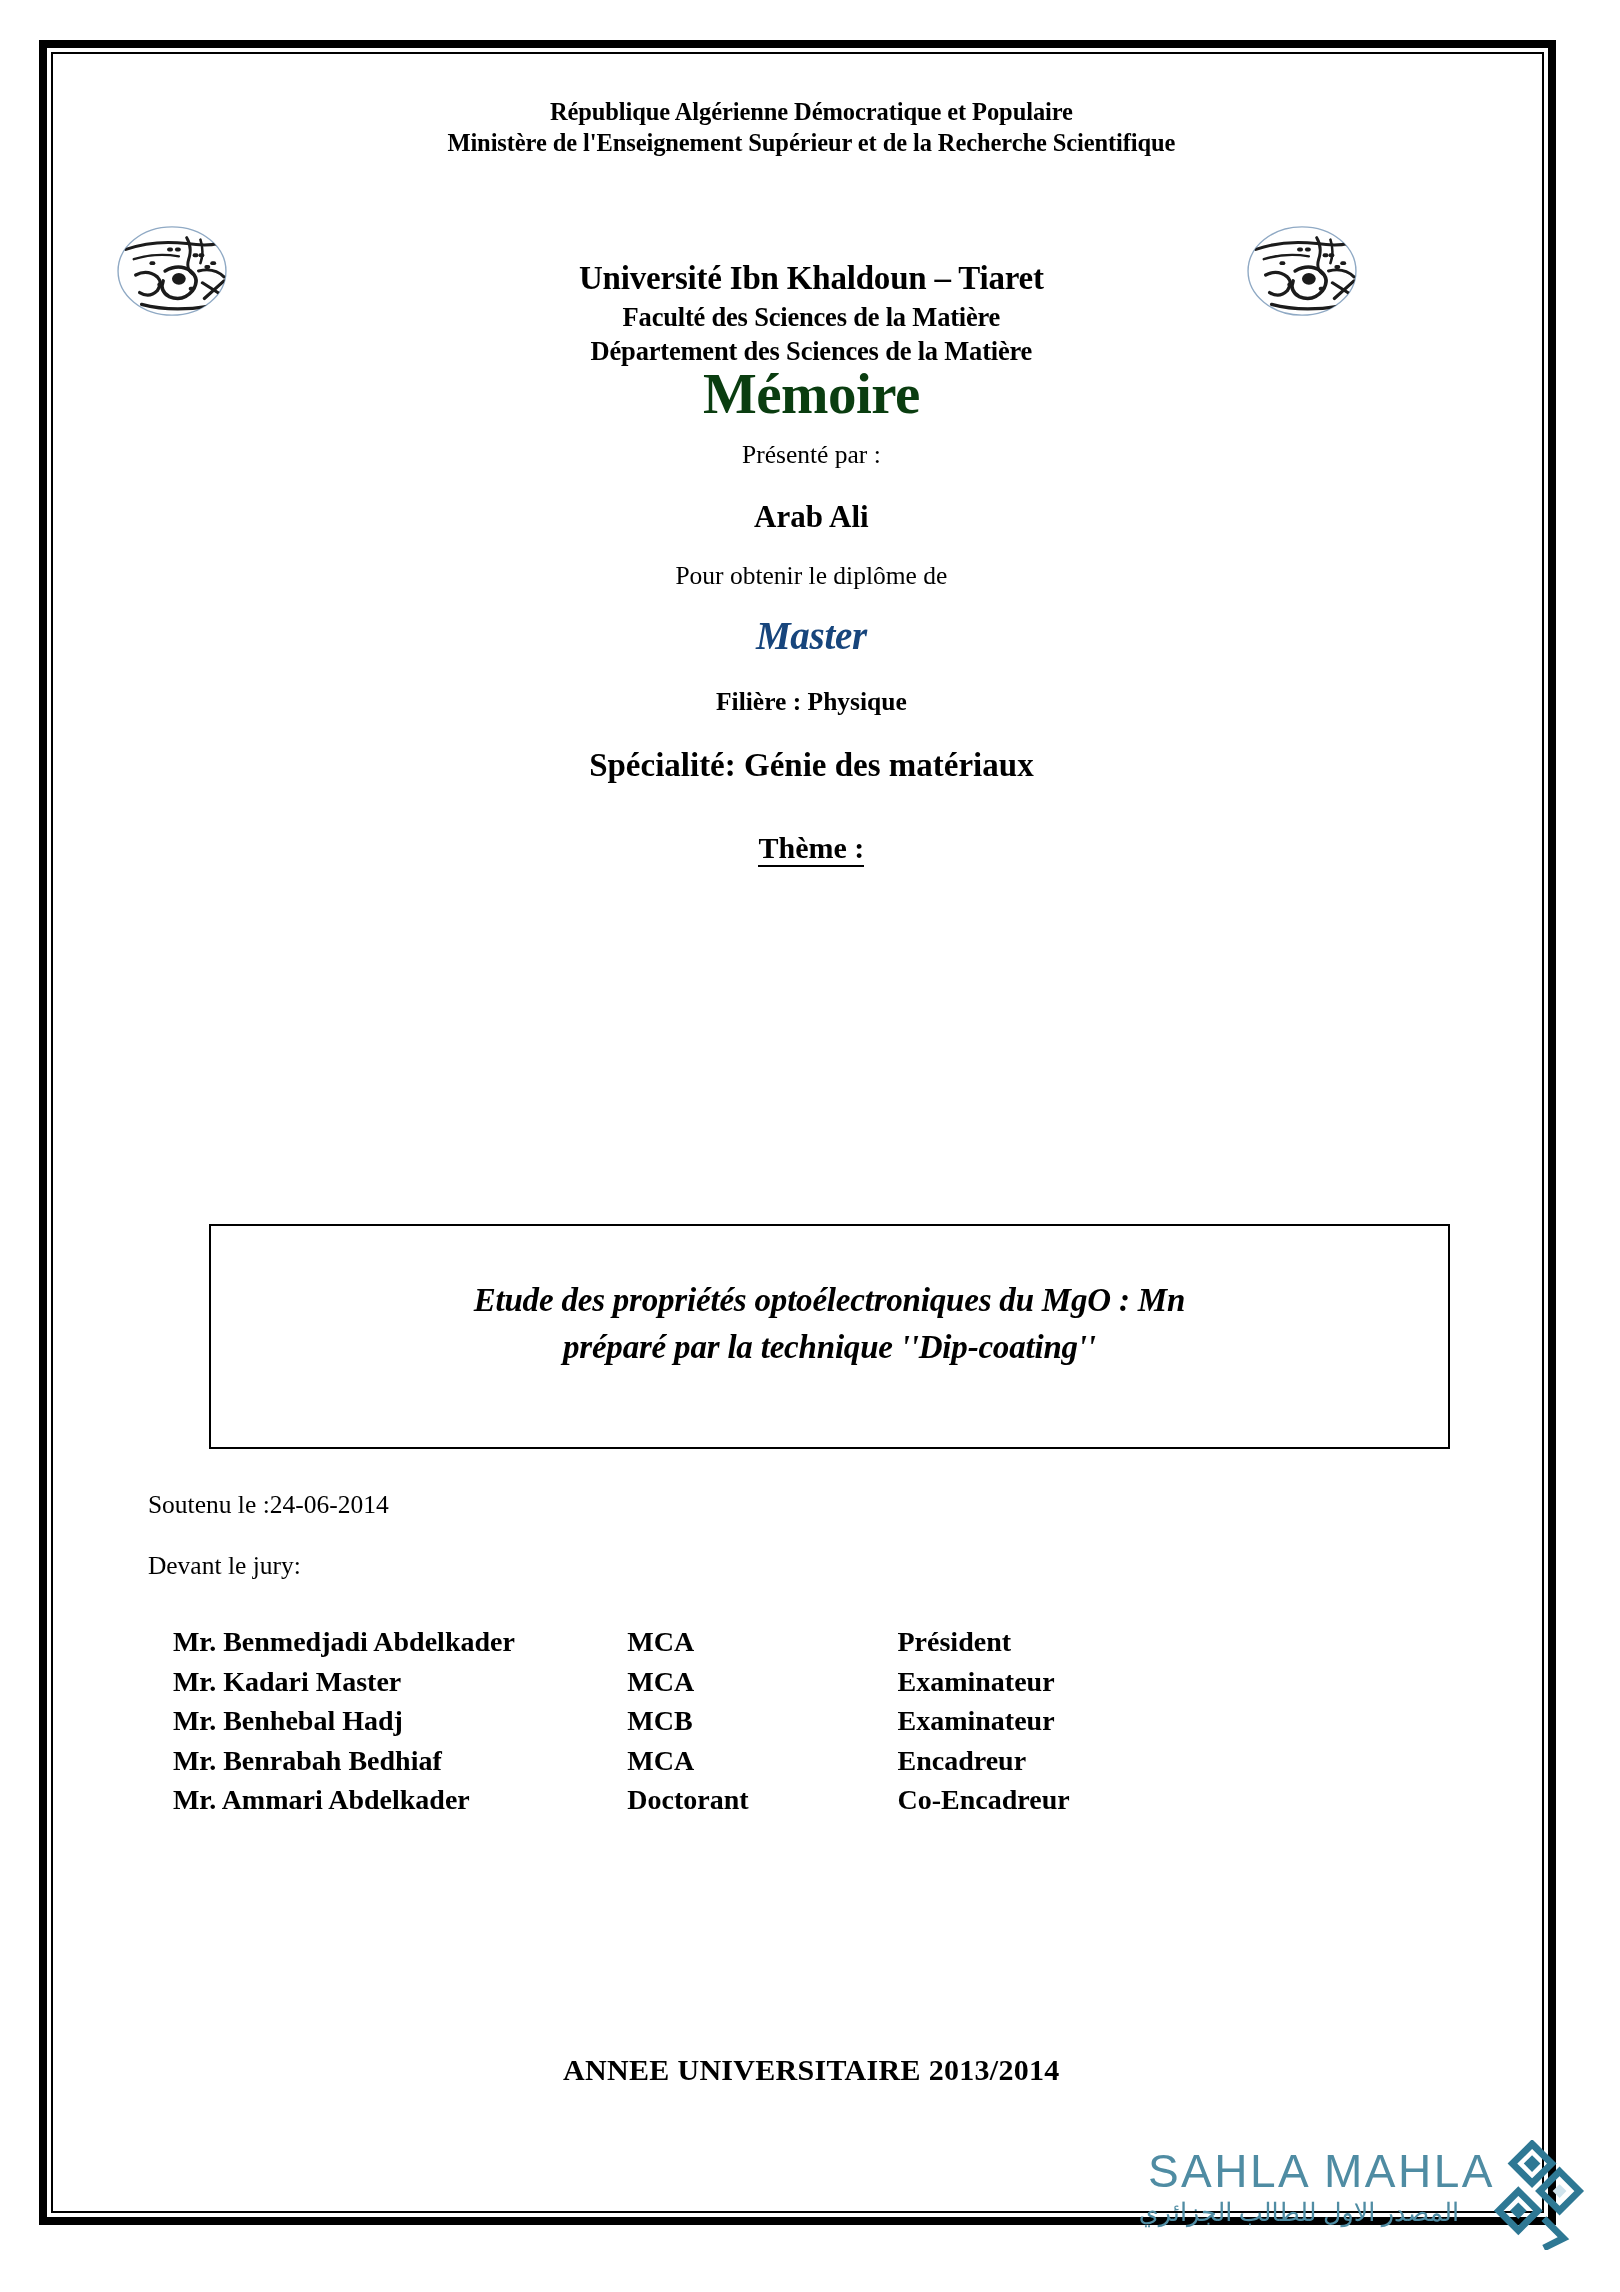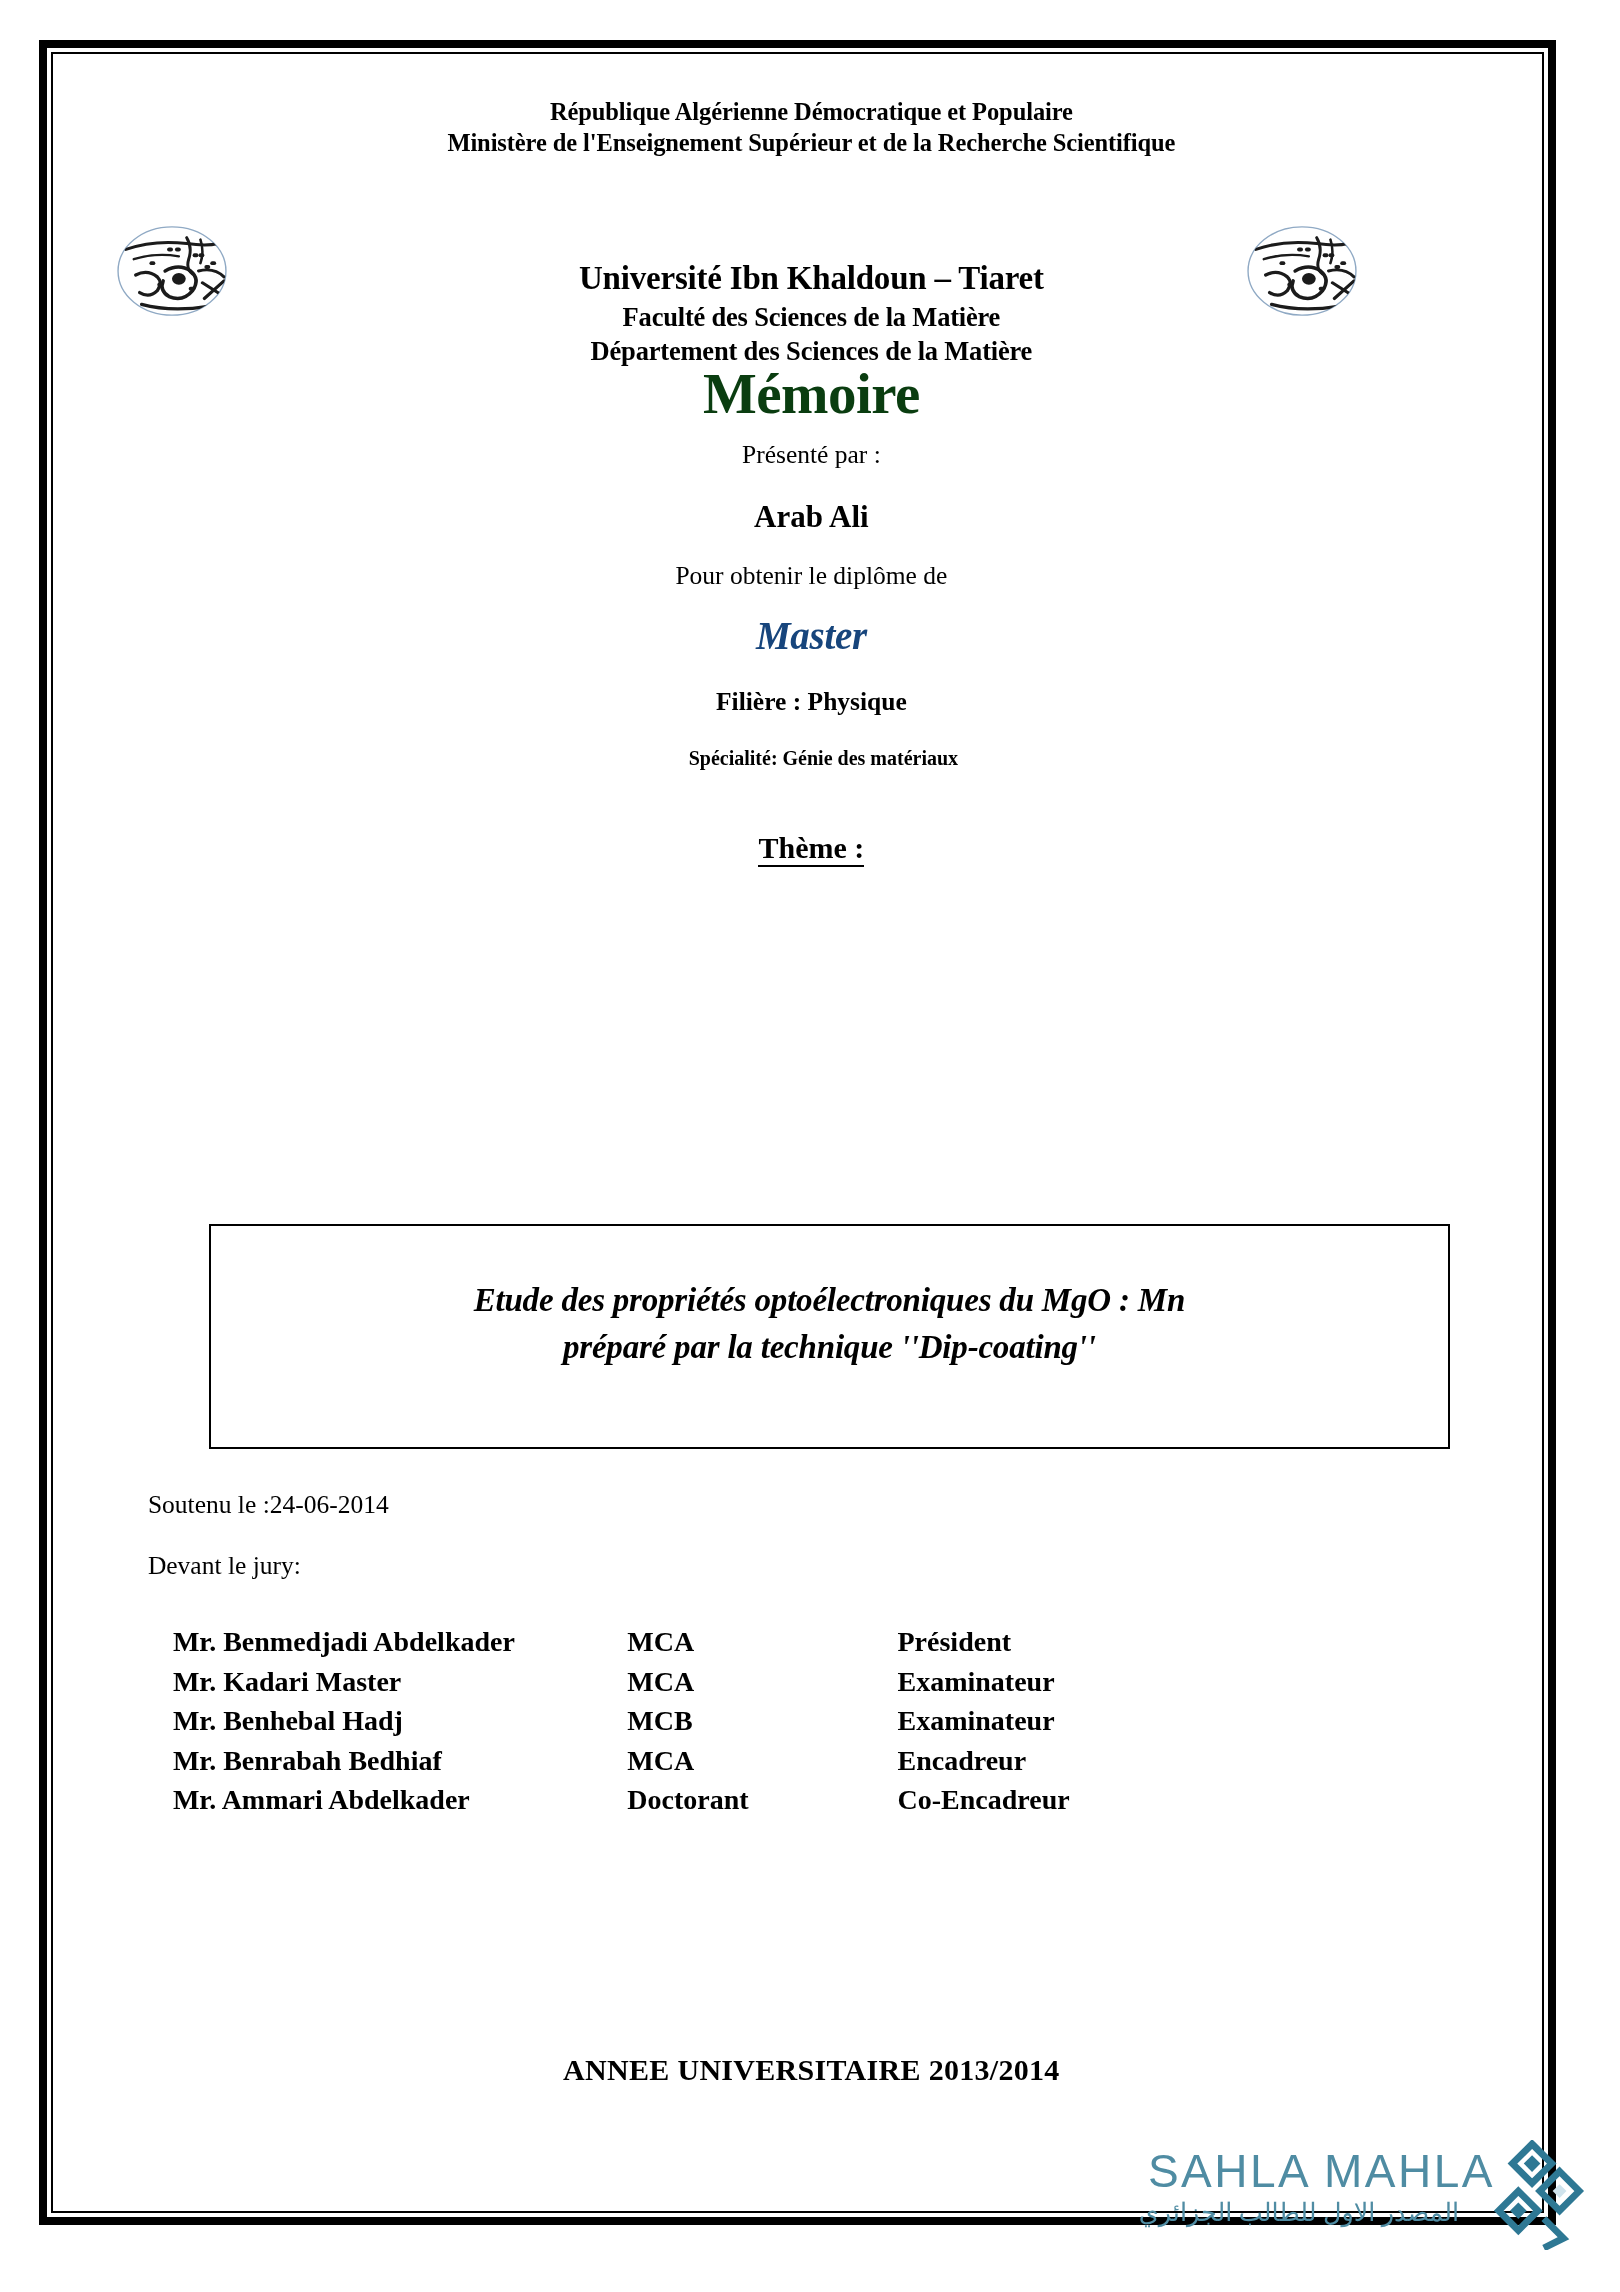--- a/index.html
+++ b/index.html
@@ -151,25 +151,25 @@
     left: 0;
     top: 633px;
     width: 1517px;
     text-align: center;
     font-size: 25.5px;
     font-weight: bold;
     color: #000000;
   }
   #specialite-line {
     position: absolute;
-    left: 12px;
+    left: 0;
     top: 693px;
     width: 1517px;
     text-align: center;
-    font-size: 20px;
+    font-size: 33px;
     font-weight: bold;
     color: #000000;
   }
 
   
   #theme-label {
     position: absolute;
     left: 0;
     top: 777px;
     width: 1517px;

